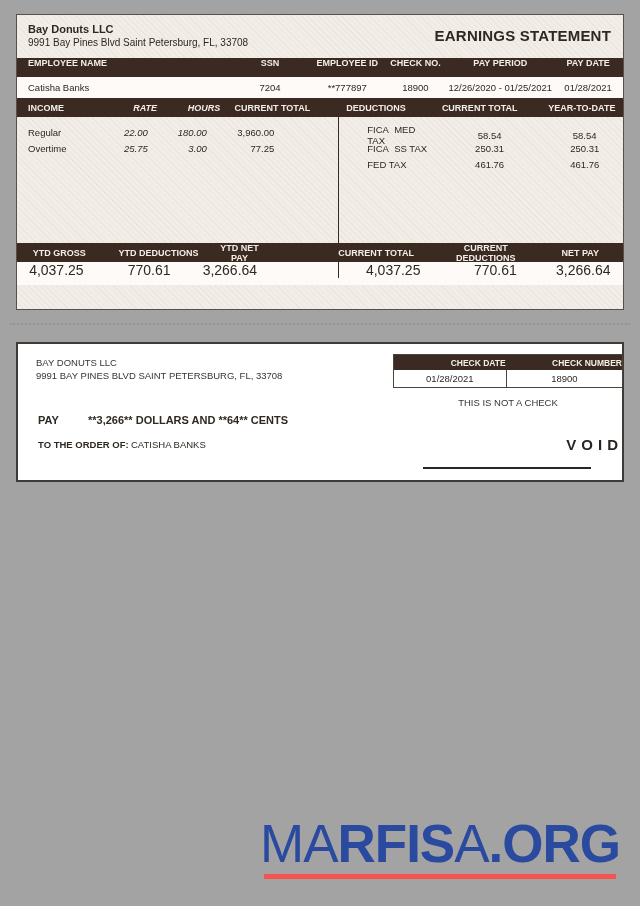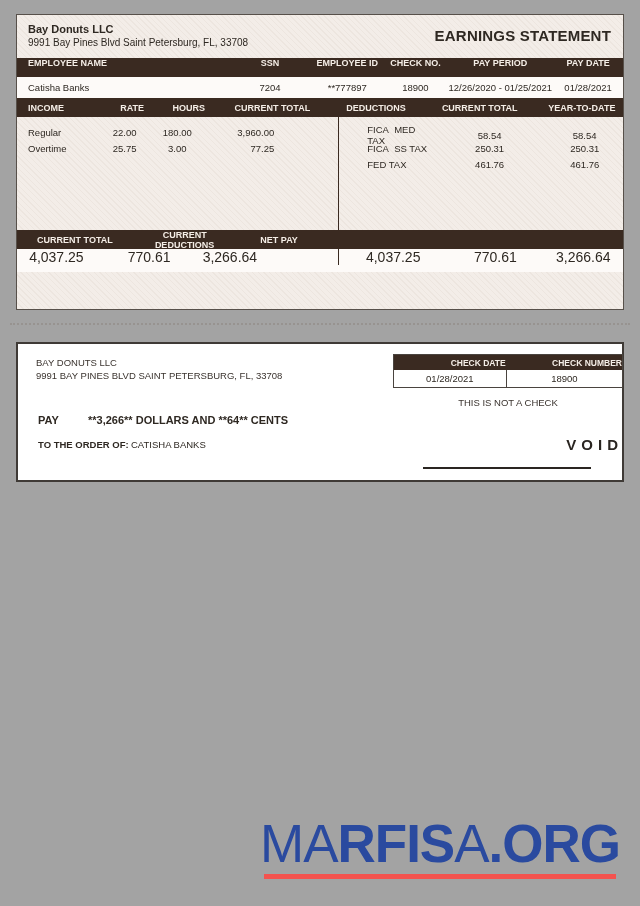--- a/index.html
+++ b/index.html
@@ -28,32 +28,32 @@
   .emp-row { height:21px; font-size:9.5px; }
   .emp-row .emp-grid { height:100%; }
 
   .half-wrap { display:flex; width:100%; }
   .half-l { width:49.7%; }
   .half-r { width:50.3%; }
   .divided .half-r { border-left:1px solid #3a2a21;margin-left:40px; }
 
   .inc-grid { display:grid; grid-template-columns:30% 16.5% 21% 32.5%; width:100%; align-items:center; }
   .inc-grid > div:nth-child(1) { text-align:left; padding-left:11px; }
-  .inc-grid > div:nth-child(2), .inc-grid > div:nth-child(3) { text-align:center; }
+  .inc-grid > div:nth-child(2), .inc-grid > div:nth-child(3) { text-align:right;font-style:italic; }
   .inc-grid > div:nth-child(4) { text-align:right; padding-right:8px; }
   .inc-grid.data > div:nth-child(4) { padding-right:24px; }
 
   .ded-grid { display:grid; grid-template-columns:33% 40% 27%; width:100%; align-items:center; }
   .ded-grid > div:nth-child(1) { text-align:left; padding-left:28px; }
   .ded-grid > div:nth-child(2), .ded-grid > div:nth-child(3) { text-align:center; }
 
   .inc-bar { height:19px; display:flex; align-items:center; }
   .inc-bar .inc-grid > div:nth-child(1){ padding-left:11px; }
 
-  .body { display:flex; height:113px; font-size:9.5px; }
+  .body { display:flex; height:126px; font-size:9.5px; }
   .body .col { padding-top:7px; }
   .body .trow { height:16px; display:grid; align-items:center; }
 
   .ytd-grid-l { display:grid; grid-template-columns:28% 38% 34%; width:100%; align-items:center; }
   .ytd-grid-l > div { text-align:center; }
   .ytd-grid-l > div:nth-child(3) { padding-right:55px; }
   .ytd-grid-r { display:grid; grid-template-columns:38% 34% 28%; width:100%; align-items:center; }
   .ytd-grid-r > div { text-align:center; }
   .ytd-bar { height:19px; display:flex; align-items:center; }
   .ytd-row { height:23px; font-size:14px; display:flex; align-items:flex-start; }
@@ -177,20 +177,27 @@
         <div class="trow ded-grid">
           <div>FED TAX</div>
           <div>461.76</div>
           <div>461.76</div>
         </div>
       </div>
     </div>
 
     <div class="bar ytd-bar">
       <div class="half-wrap">
+        <div class="half-l">
+          <div class="ytd-grid-l">
+            <div>YTD GROSS</div>
+            <div>YTD DEDUCTIONS</div>
+            <div>YTD NET PAY</div>
+          </div>
+        </div>
         <div class="half-r">
           <div class="ytd-grid-r">
             <div>CURRENT TOTAL</div>
             <div>CURRENT DEDUCTIONS</div>
             <div>NET PAY</div>
           </div>
         </div>
       </div>
     </div>
 

